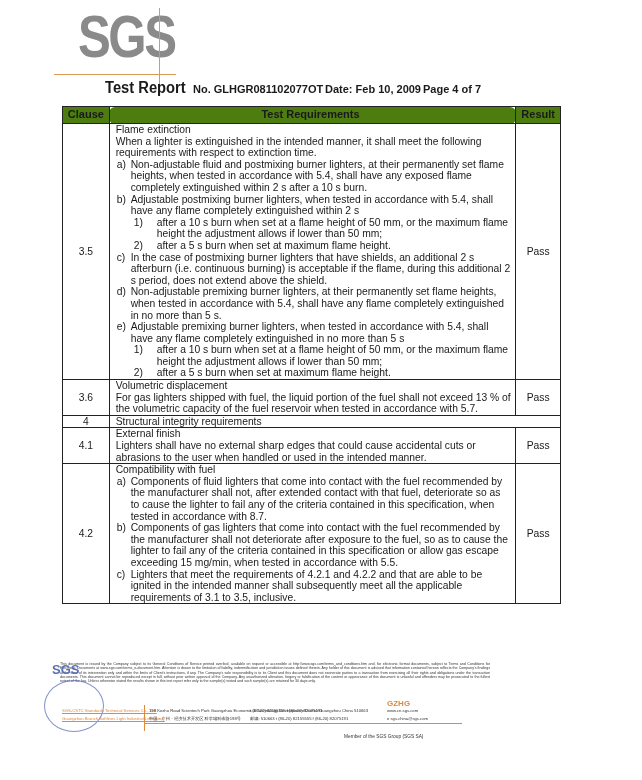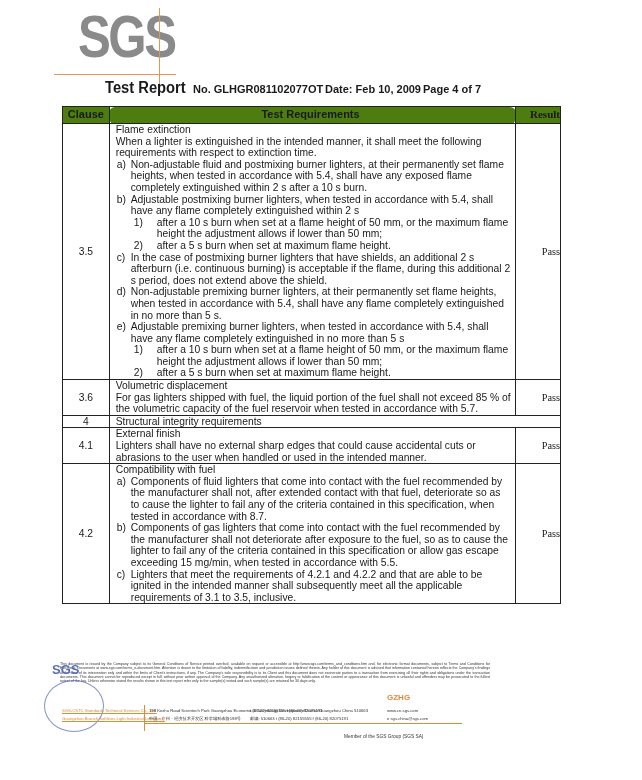--- a/index.html
+++ b/index.html
@@ -22,42 +22,42 @@
     .hdr .date  { left: 325px; font-size: 11px; top: 3px; }
     .hdr .page  { left: 423px; font-size: 11px; top: 3px; }
 
     
     .tbl { position: absolute; left: 62px; top: 106px; width: 499px; border-collapse: collapse;
            font-size: 10.3px; line-height: 11.6px; }
     .tbl th, .tbl td { border: 1.3px solid #222; vertical-align: middle; padding: 0; }
     .tbl th { background: #4d7c0f; font-weight: bold; font-size: 11px; height: 16px; }
     .col-clause { width: 46px; text-align: center; }
     .col-req { width: 405px; padding-left: 6px !important; padding-right: 4px !important; text-align: left; border-radius: 6px; }
-    .col-res { width: 44px; text-align: right; font-family: Liberation Serif, serif; }
+    .col-res { width: 44px; text-align: center; }
     td.col-req { vertical-align: top; }
     .item { display: flex; }
     .item .lbl { width: 14px; flex: none; padding-left: 1px; }
     .item .txt { flex: 1; }
     .sub { display: flex; padding-left: 14px; }
     .sub .lbl { width: 27px; flex: none; padding-left: 4px; box-sizing: border-box; }
     .sub .txt { flex: 1; }
 
     
     .footer { position: absolute; left: 32px; top: 650px; width: 560px; height: 100px; }
     .legal { position: absolute; left: 28px; top: 12px; width: 430px; font-size: 3.6px; line-height: 4.3px;
              color: #333; text-align: justify; }
     .stamp { position: absolute; left: 12px; top: 30px; width: 58px; height: 50px; border: 1.5px solid #5a6fb8;
              border-radius: 50%; opacity: 0.75; }
     .stamp-text { position: absolute; left: 20px; top: 12px; font-weight: bold; font-size: 13px; color: #5a6fb8; }
     .company { position: absolute; left: 30px; top: 57px; font-size: 4.2px; line-height: 8px; color: #e08a3c;
                white-space: nowrap; text-decoration: underline; }
     .addr { position: absolute; left: 117px; top: 57px; font-size: 4.2px; line-height: 8px; color: #333; white-space: nowrap; }
     .contact { position: absolute; left: 252px; top: 57px; font-size: 4.2px; line-height: 8px; color: #333; white-space: nowrap; }
     .web { position: absolute; left: 355px; top: 57px; font-size: 4.2px; line-height: 8px; color: #333; white-space: nowrap; }
-    .gzhg { position: absolute; left: 355px; top: 43px; font-size: 8px; font-weight: bold; color: #e08a3c; }
+    .gzhg { position: absolute; left: 355px; top: 49px; font-size: 8px; font-weight: bold; color: #e08a3c; }
     .orange-line { position: absolute; left: 112px; top: 73px; width: 318px; height: 1px; background: #e08a3c; }
     .orange-vline { position: absolute; left: 112px; top: 55px; width: 1px; height: 26px; background: #e08a3c; }
     .member { position: absolute; left: 312px; top: 84px; font-size: 4.8px; color: #333; white-space: nowrap; }
   </style>
 </head>
 <body>
 
 <div class="logo">
   <div class="logo-text">SGS</div>
   <div class="logo-hline"></div>
@@ -123,21 +123,21 @@
             <span class="txt">after a 5 s burn when set at maximum flame height.</span>
           </div>
       </td>
       <td class="col-res">Pass</td>
     </tr>
 
     <tr>
       <td class="col-clause">3.6</td>
       <td class="col-req">
         <div>Volumetric displacement</div>
-        <div>For gas lighters shipped with fuel, the liquid portion of the fuel shall not exceed 85 % of the volumetric capacity of the fuel reservoir when tested in accordance with 5.7.</div>
+        <div>For gas lighters shipped with fuel, the liquid portion of the fuel shall not exceed 13 % of the volumetric capacity of the fuel reservoir when tested in accordance with 5.7.</div>
       </td>
       <td class="col-res">Pass</td>
     </tr>
 
     <tr>
       <td class="col-clause">4</td>
       <td class="col-req" colspan="2">
         <div>Structural integrity requirements</div>
       </td>
     </tr>

